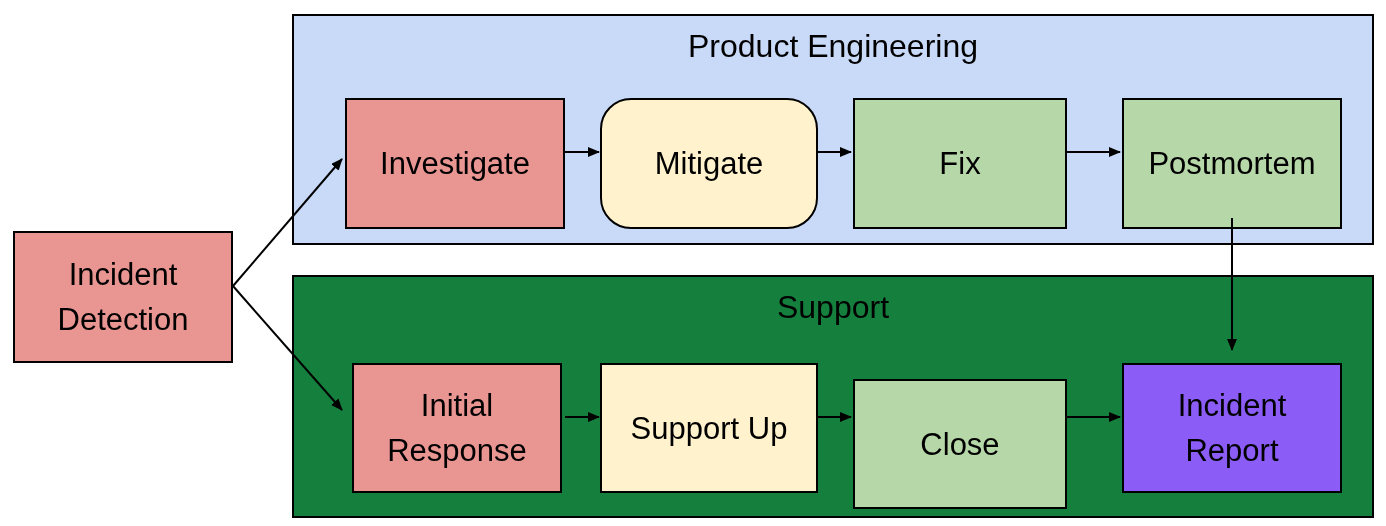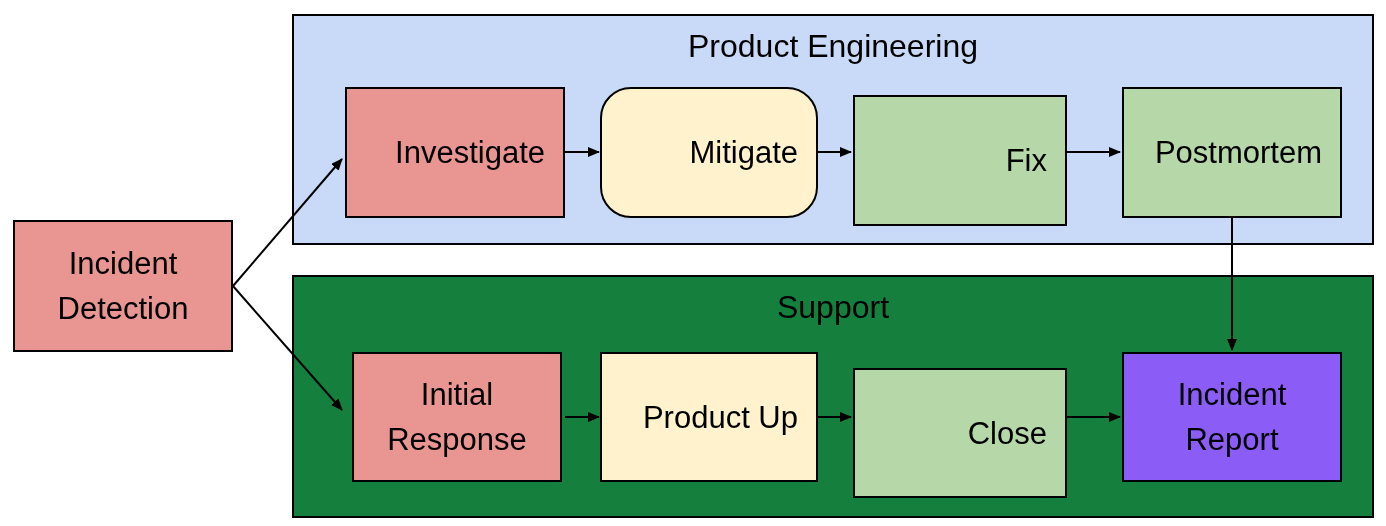--- a/index.html
+++ b/index.html
@@ -21,32 +21,33 @@
     text-align: center;
     font-size: 32px;
     line-height: 45px;
     margin-top: 8px;
   }
   .node {
     position: absolute;
     border: 2px solid #000000;
     display: flex;
     align-items: center;
-    justify-content: flex-end;
+    justify-content: center;
     text-align: center;
     font-size: 31px;
     line-height: 45px;
     padding: 0 18px;
+    margin-top: 11px;
   }
   #lane-product-engineering { left: 292px; top: 14px;  width: 1082px; height: 231px; }
   #lane-support             { left: 292px; top: 275px; width: 1082px; height: 243px; }
   #incident-detection { left: 13px;   top: 220px; width: 220px; height: 132px; }
   #investigate        { left: 345px;  top: 87px;  width: 220px; height: 131px; }
   #mitigate           { left: 600px;  top: 87px;  width: 218px; height: 131px; border-radius: 31px; }
-  #fix                { left: 853px;  top: 95px;  width: 214px; height: 131px; }
+  #fix                { left: 853px;  top: 87px;  width: 214px; height: 131px; }
   #postmortem         { left: 1122px; top: 87px;  width: 220px; height: 131px; }
   #initial-response   { left: 352px;  top: 352px; width: 210px; height: 130px; }
   #follow-up          { left: 600px;  top: 352px; width: 218px; height: 130px; }
   #close              { left: 853px;  top: 368px; width: 214px; height: 130px; }
   #incident-report    { left: 1122px; top: 352px; width: 220px; height: 130px; }
   .edges {
     position: absolute;
     left: 0; top: 0;
     width: 1386px; height: 526px;
     pointer-events: none;
@@ -84,21 +85,21 @@
 
   <div class="node" id="postmortem" style="background-color: rgb(182, 215, 168);">
     <span>Postmortem</span>
   </div>
 
   <div class="node" id="initial-response" style="background-color: rgb(233, 150, 147);">
     <span>Initial Response</span>
   </div>
 
   <div class="node" id="follow-up" style="background-color: rgb(255, 242, 204);">
-    <span>Product Up</span>
+    <span>Support Up</span>
   </div>
 
   <div class="node" id="close" style="background-color: rgb(182, 215, 168);">
     <span>Close</span>
   </div>
 
   <div class="node" id="incident-report" style="background-color: #8b5cf6;">
     <span>Incident Report</span>
   </div>
 

